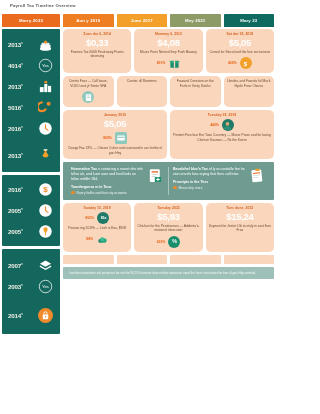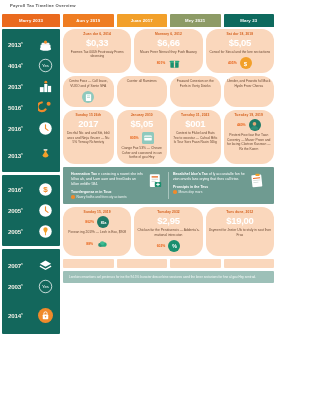--- a/index.html
+++ b/index.html
@@ -38,21 +38,21 @@
   .sb-year sup { font-size:3.4px; font-weight:normal; }
   .sb-ico {
     width:15px; height:15px; border-radius:50%;
     display:flex; align-items:center; justify-content:center; flex:0 0 15px;
   }
   .sb-ico svg { display:block; }
 
   
   .cardrow { display:flex; gap:3px; margin-bottom:3px; }
   .card {
-    flex:1 1 0; background:#fad7bc; border-radius:12px;
+    flex:1 1 0; background:#fad7bc; border-radius:5px;
     padding:3px 3px 4px; text-align:center; min-width:0;
   }
   .card .cdate { font-size:3.3px; font-weight:bold; color:#d4601c; margin-bottom:2px; letter-spacing:.1px; }
   .card .camt  { font-size:9.5px; font-weight:bold; color:#ffffff; line-height:1.05; margin-bottom:2px; letter-spacing:-.3px; }
   .card .cdesc { font-size:3.3px; color:#6b4a35; line-height:1.35; }
   .card .cpct-row { display:flex; align-items:center; justify-content:center; gap:3px; margin-top:3px; }
   .card .cpct { font-size:3.4px; font-weight:bold; color:#e8641a; }
   .card .cbadge { width:12px; height:12px; border-radius:50%; display:flex; align-items:center; justify-content:center; }
   .card .cbadge.sq { border-radius:1.5px; }
 
@@ -222,21 +222,21 @@
     <div class="content">
 
       <div class="cardrow">
         <div class="card">
           <div class="cdate">Zuan dor 6, 2014</div>
           <div class="camt">$0,33</div>
           <div class="cdesc">Foxmes Tax 00Ult Feutrosaiy Froms sleonsing</div>
         </div>
         <div class="card">
           <div class="cdate">Morwary 6, 2012</div>
-          <div class="camt">$6,66</div>
+          <div class="camt">$4,08</div>
           <div class="cdesc">Maurs Freer Nerrasl they Fush Bawary</div>
           <div class="cpct-row">
             <span class="cpct">801%</span>
             <span class="cbadge">
               <svg width="11" height="11" viewBox="0 0 24 24">
                   <rect x="3" y="9" width="18" height="12" rx="1" fill="#1a8f6e"></rect>
                   <rect x="2" y="6" width="20" height="4" rx="1" fill="#25a97f"></rect>
                   <rect x="10.6" y="6" width="2.8" height="15" fill="#fad7bc"></rect>
                 </svg>
             </span>
@@ -276,42 +276,32 @@
         <div class="card">
           <div class="cdesc">Frazaed Conesion on the Forfs in Yonty Disirks</div>
         </div>
         <div class="card">
           <div class="cdesc">Uender, and Fowstis ful Muck Hyaln Frosr Chersa</div>
         </div>
       </div>
 
       <div class="cardrow">
         <div class="card">
-          <div class="cdate">Sunday 15 26th</div>
-          <div class="camt">2017</div>
-          <div class="cdesc">Decrfiul Nic and and Sitt, bb0 ancs and Ninja Gruzer — Nu 5% Yensay Rchentziy</div>
-        </div>
-        <div class="card">
           <div class="cdate">January 2010</div>
           <div class="camt">$5,05</div>
           <div class="cpct-row">
             <span class="cpct">805%</span>
             <span class="cbadge sq" style="background:#8fc9bd;">
               <svg width="10" height="10" viewBox="0 0 24 24">
                   <rect x="3" y="6" width="18" height="12" rx="2" fill="#fff"></rect>
                   <rect x="3" y="9" width="18" height="2.6" fill="#8fc9bd"></rect>
                 </svg>
             </span>
           </div>
           <div class="cdesc" style="margin-top:2px;">Ciange Fax 53% — Cheare Cuher and casevond in can forthe el gou Hey</div>
-        </div>
-        <div class="card">
-          <div class="cdate">Tuesday 31, 2023</div>
-          <div class="camt">$001</div>
-          <div class="cdesc">Contest to Flukel and Eats 7eo to woostar — Cahcal Bific ls Tour Sors Faan Racin 56lig</div>
         </div>
         <div class="card">
           <div class="cdate">Tuesday 19, 2019</div>
           <div class="cpct-row" style="margin:0 0 2px;">
             <span class="cpct">440%</span>
             <span class="cbadge" style="background:#1f7a67;">
               <svg width="11" height="11" viewBox="0 0 24 24">
                   <circle cx="12" cy="8.5" r="4" fill="#e0a878"></circle>
                   <path d="M4 21a8 8 0 0 1 16 0z" fill="#2f8f77"></path>
                 </svg>
@@ -387,34 +377,34 @@
               <svg width="11" height="11" viewBox="0 0 24 24">
                   <ellipse cx="8" cy="15" rx="5.5" ry="4.5" fill="#2f8f77"></ellipse>
                   <ellipse cx="15" cy="14" rx="6" ry="5" fill="#25a97f"></ellipse>
                   <ellipse cx="11.5" cy="11" rx="5" ry="4" fill="#3fbb92"></ellipse>
                 </svg>
             </span>
           </div>
         </div>
         <div class="card">
           <div class="cdate">Tuesday 2032</div>
-          <div class="camt">$2,95</div>
+          <div class="camt">$5,93</div>
           <div class="cdesc">Chickan far the Perutiuencis — Addenta's-mational intrecuton</div>
           <div class="cpct-row">
             <span class="cpct">602%</span>
             <span class="cbadge" style="background:#1a8f6e;">
               <svg width="9" height="9" viewBox="0 0 24 24">
                   <text x="12" y="17" font-size="14" fill="#fff" text-anchor="middle" font-family="Liberation Sans" font-weight="bold">%</text>
                 </svg>
             </span>
           </div>
         </div>
         <div class="card">
           <div class="cdate">Tues dune, 2012</div>
-          <div class="camt">$19,00</div>
+          <div class="camt">$15,24</div>
           <div class="cdesc">Usyment for Jnster Uls to stuly in sast lhon Fras</div>
         </div>
       </div>
 
       <div class="cardrow" style="height:9px;">
         <div class="empty-card"></div>
         <div class="empty-card"></div>
         <div class="empty-card"></div>
         <div class="empty-card"></div>
       </div>

